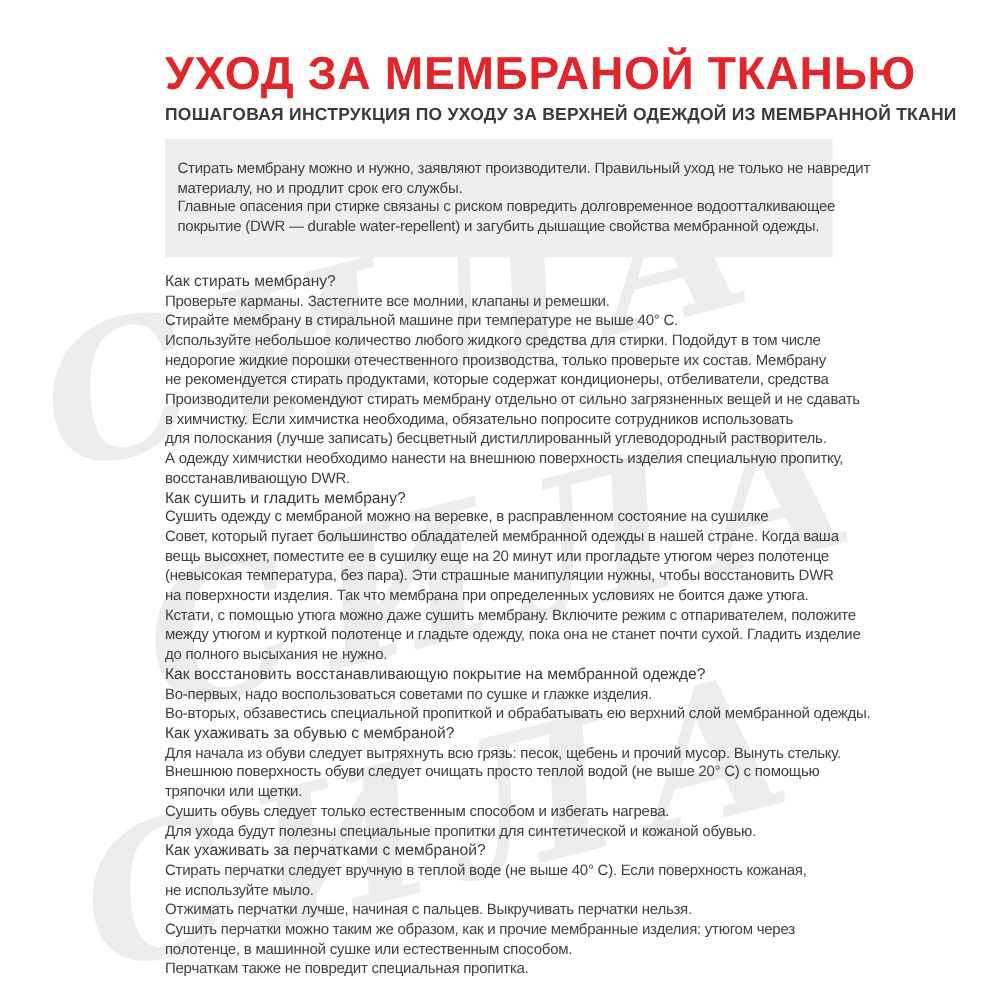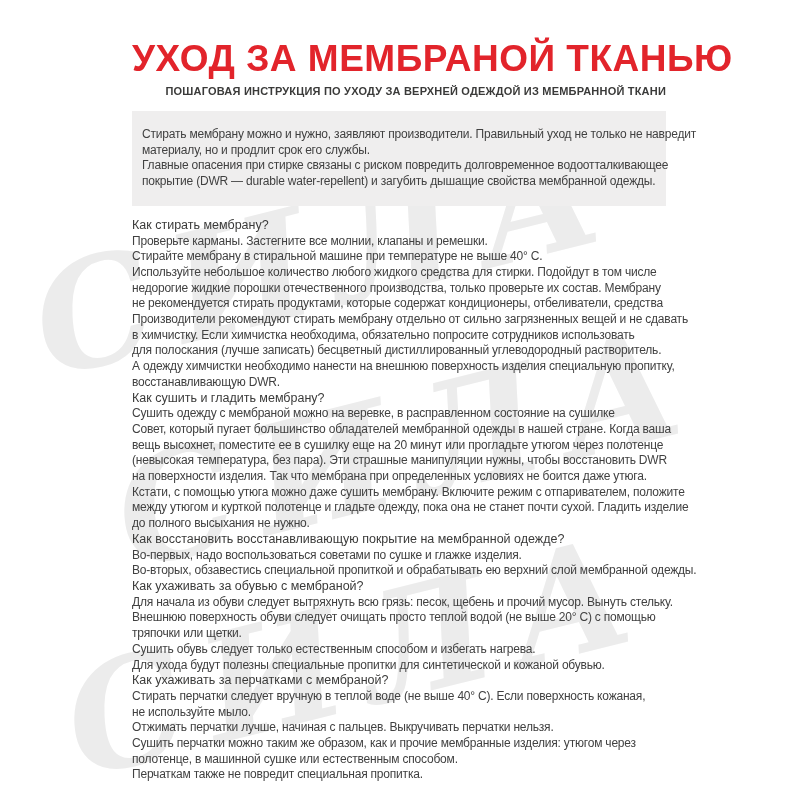--- a/index.html
+++ b/index.html
@@ -40,23 +40,23 @@
     text-align:center;
     color:#e2242b;
     font-size:37px;
     line-height:39px;
     font-weight:bold;
     letter-spacing:0.5px;
     white-space:nowrap;
   }
   .subtitle {
     margin-top:5px;
-    text-align:right;
+    text-align:center;
     color:#3a3a39;
-    font-size:11px;
+    font-size:14px;
     line-height:16px;
     font-weight:bold;
     letter-spacing:0.2px;
     white-space:nowrap;
   }
   .intro-box {
     margin-top:12px;
     background:#efeeee;
     padding:16px 10px;
   }

